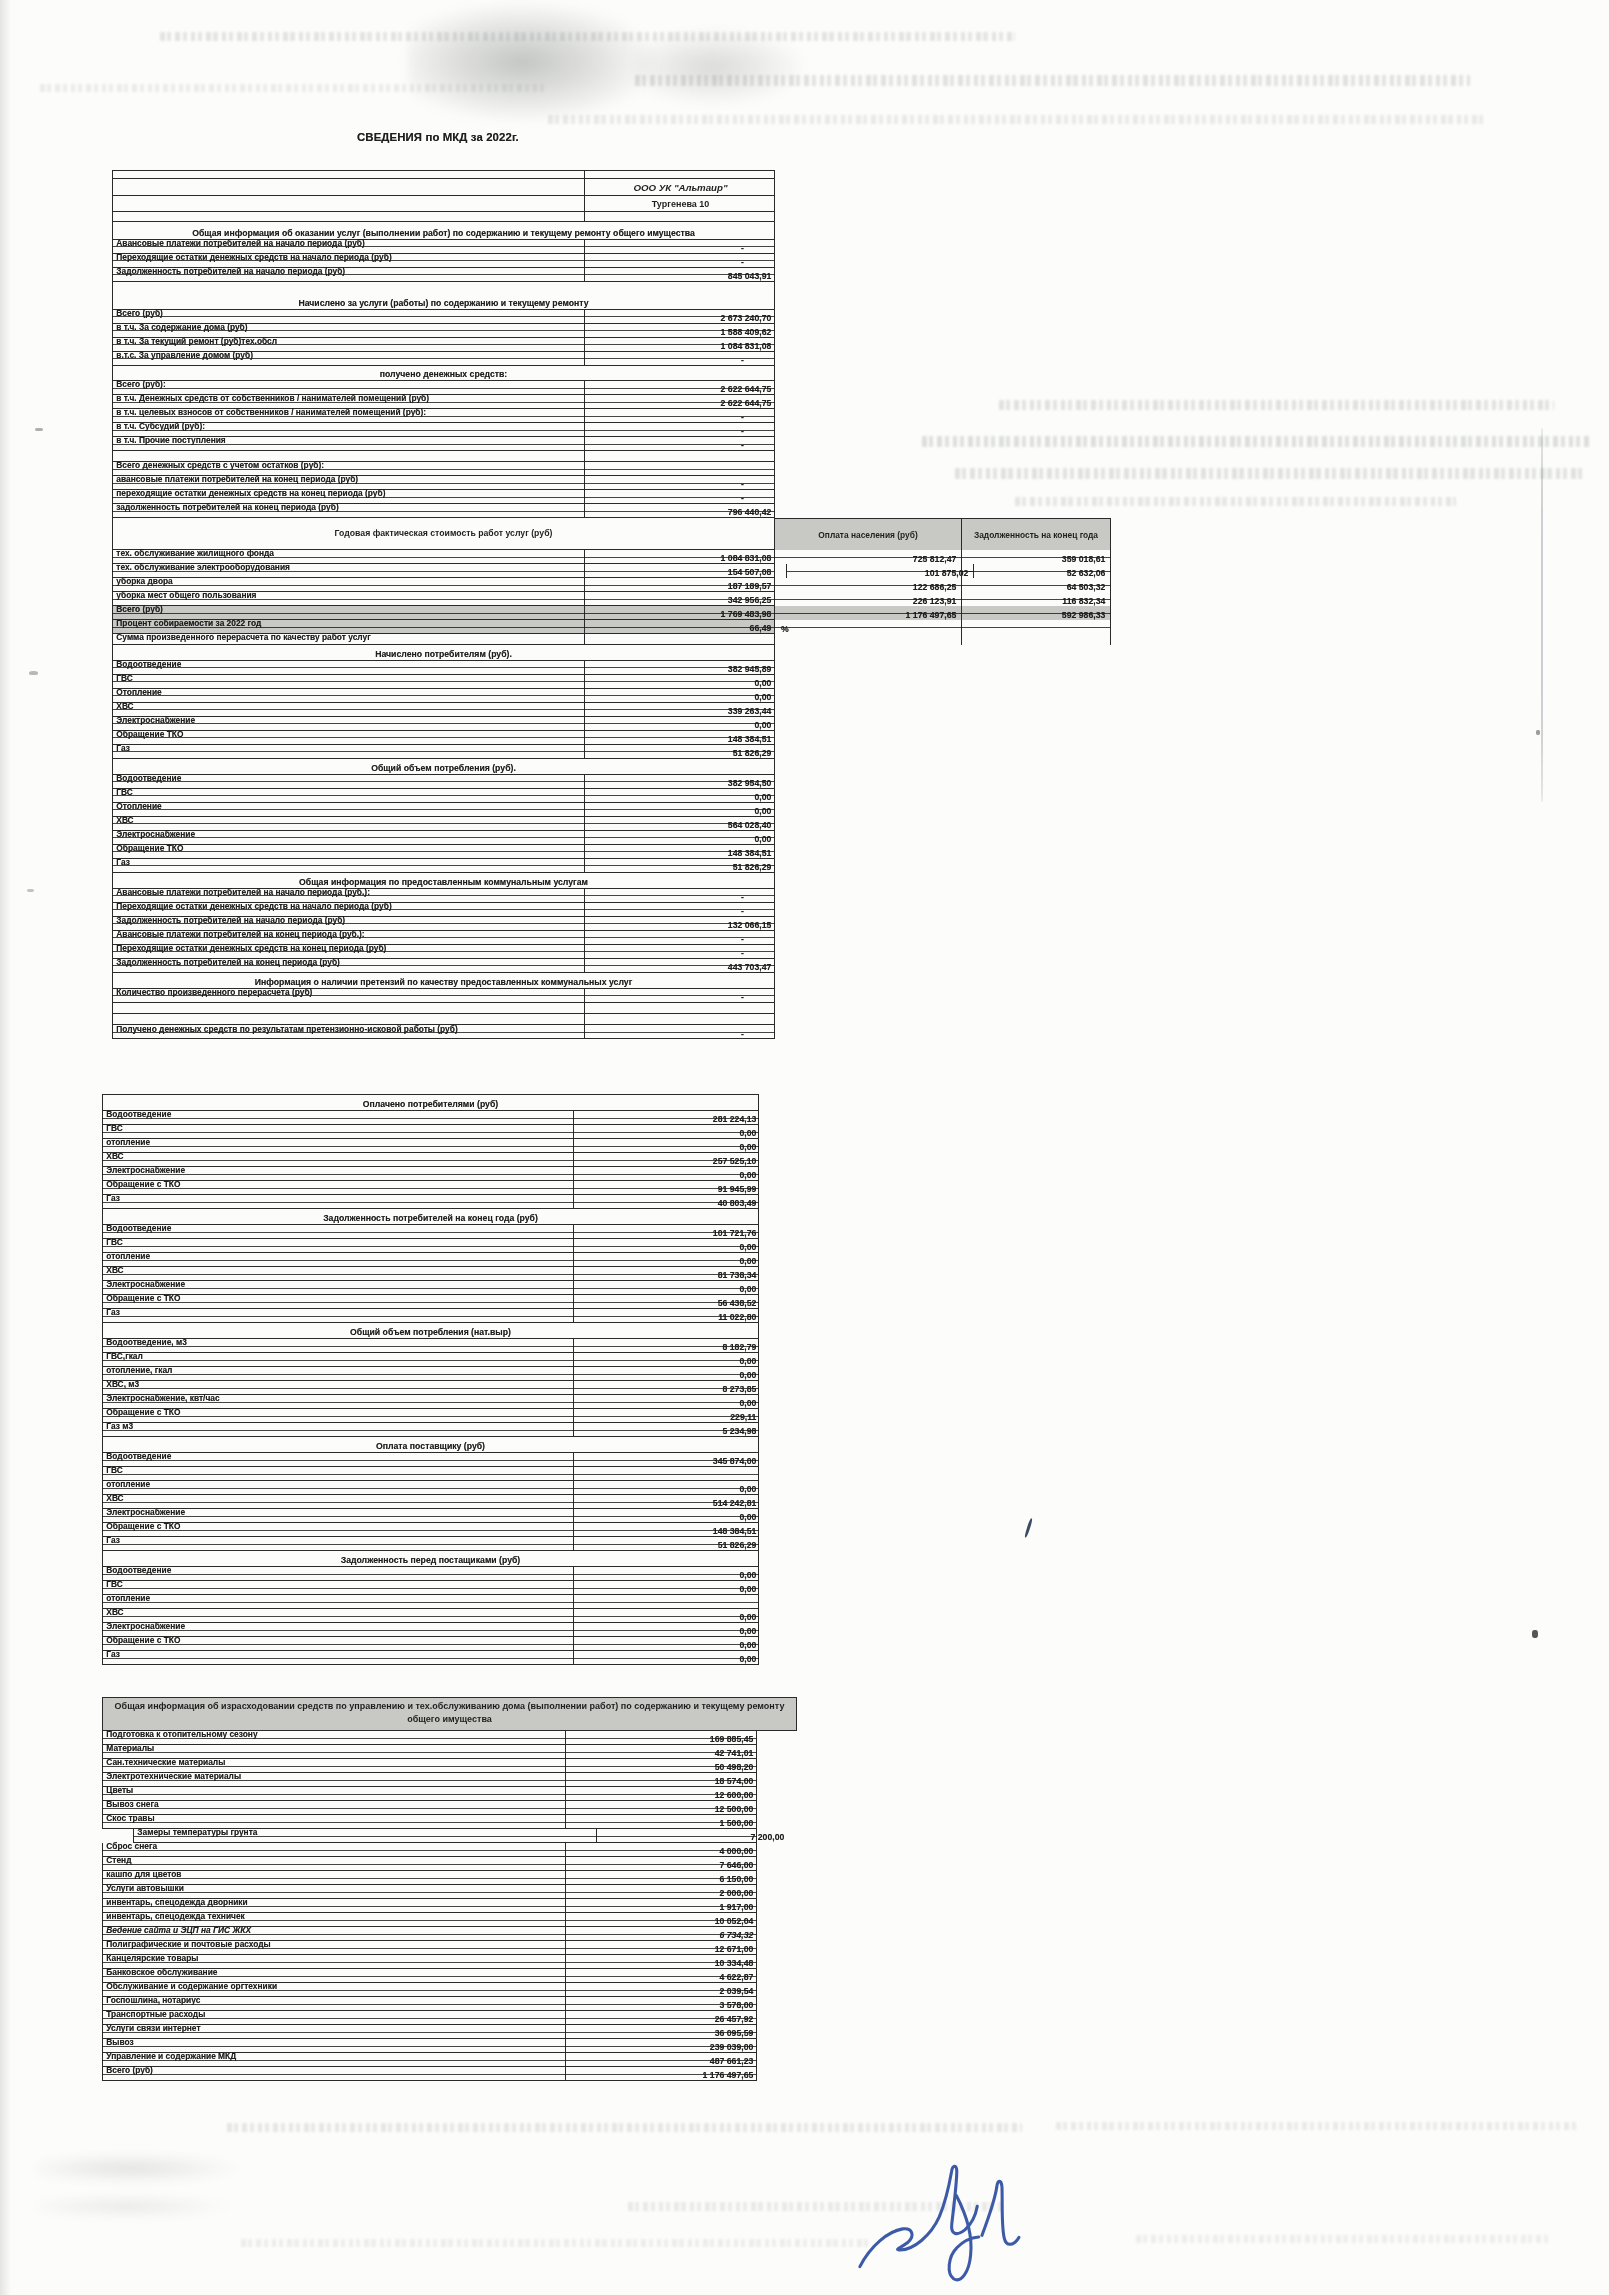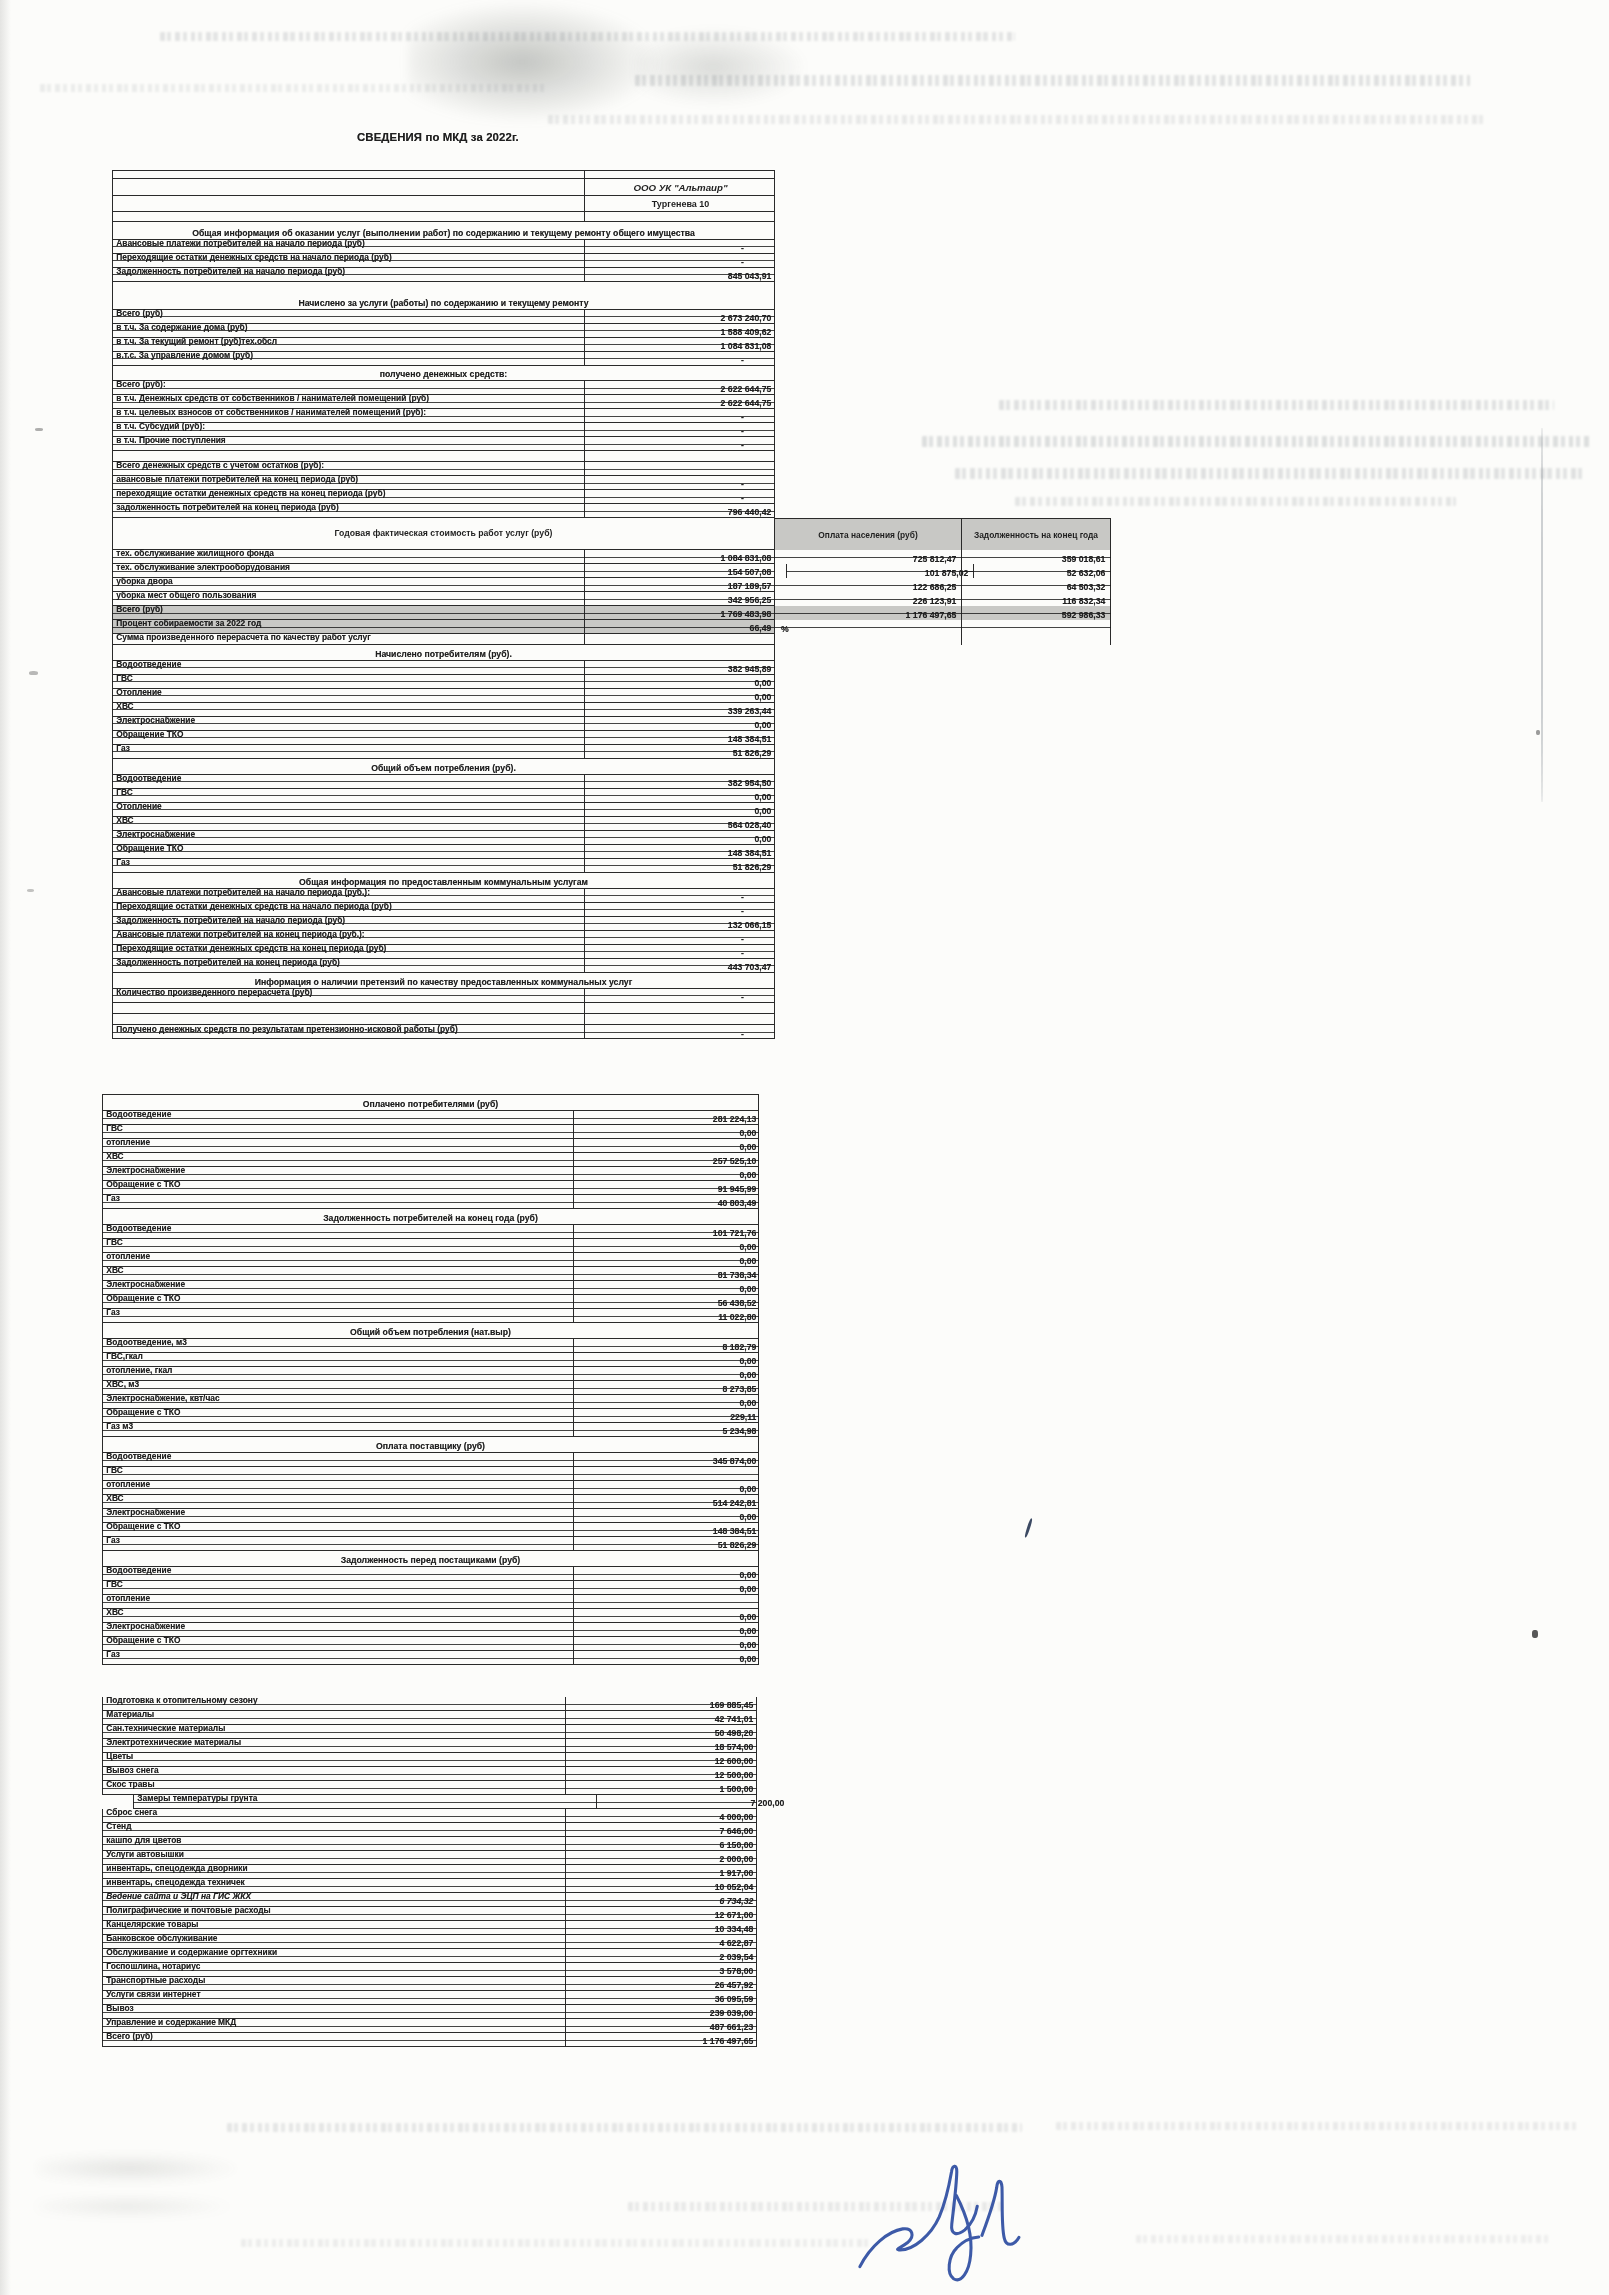--- a/index.html
+++ b/index.html
@@ -744,20 +744,21 @@
       <div class="trow" style="height: 14px;">
         <div class="lbl">Газ</div>
         <div class="vcell" style="left: 470px; width: 188px;">
           <div class="val">0,00</div>
         </div>
         <div class="mid" style="top: 6.7px;"></div>
       </div>
     </div>
 
   <div class="tbl no-top" style="left: 102px; top: 1697px; width: 655px;">
+      <div class="t3head" style="width: 695px;">Общая информация об израсходовании средств по управлению и тех.обслуживанию дома  (выполнении работ) по содержанию и текущему ремонту общего имущества</div>
       <div class="trow" style="height: 14px;">
         <div class="lbl">Подготовка к отопительному сезону</div>
         <div class="vcell" style="left: 462px; width: 193px;">
           <div class="val">169 885,45</div>
         </div>
         <div class="mid" style="top: 6.7px;"></div>
       </div>
       <div class="trow" style="height: 14px;">
         <div class="lbl">Материалы</div>
         <div class="vcell" style="left: 462px; width: 193px;">

